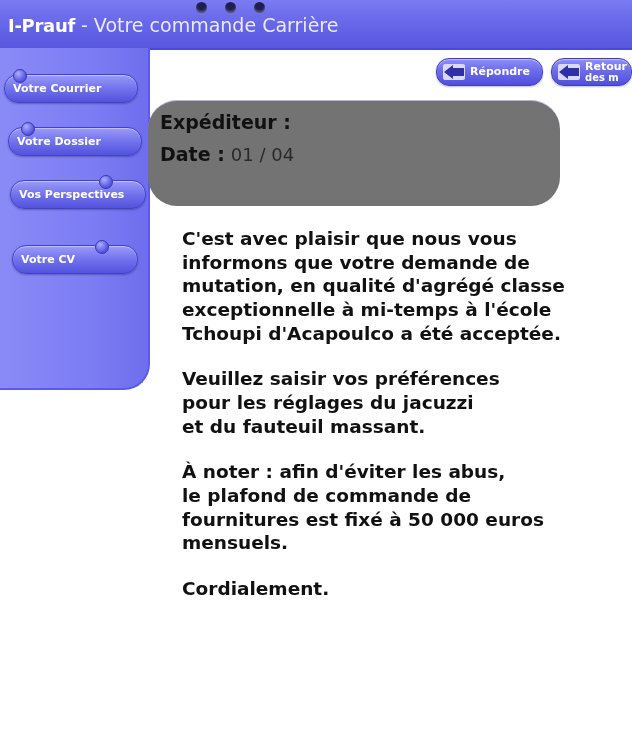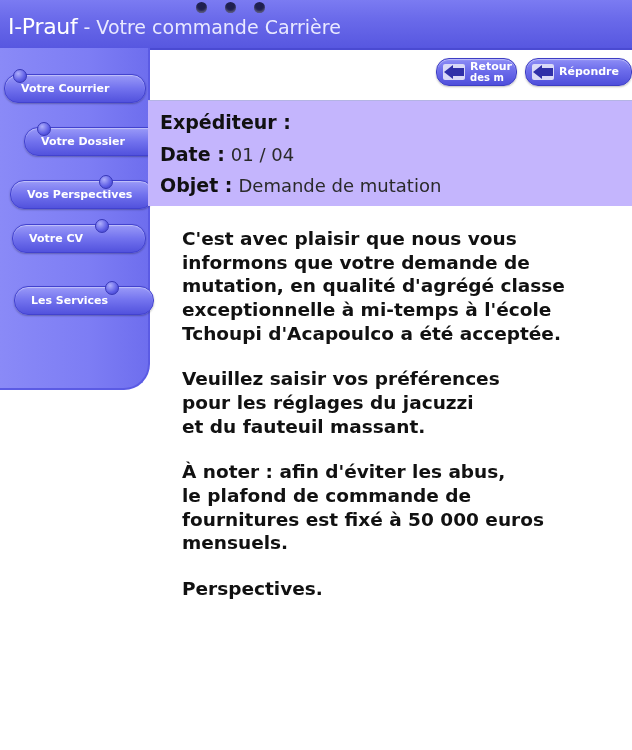--- a/index.html
+++ b/index.html
@@ -35,22 +35,22 @@
     border-radius: 50%;
     background: #1f1f4f;
     box-shadow: inset 0 -2px 2px rgba(255,255,255,0.25);
   }
   .header-title {
     position: absolute;
     left: 8px; top: 14px;
     white-space: nowrap;
   }
   .header-title .brand {
-    font-weight: normal;
-    font-size: 22px;
+    font-weight: bold;
+    font-size: 18px;
     color: #ffffff;
     letter-spacing: -0.3px;
   }
   .header-title .tagline {
     font-size: 19px;
     color: #e9e9ff;
     font-weight: normal;
   }
 
   
@@ -120,52 +120,53 @@
     height: 27px;
     border-radius: 14px;
     background: linear-gradient(to bottom, #9a9af8 0%, #7272ee 50%, #5252dd 100%);
     border: 1px solid #4242cf;
     box-shadow: 0 1px 2px rgba(0,0,0,0.28), inset 0 1px 1px rgba(255,255,255,0.4);
     color: #ffffff;
     font-size: 11px;
     font-weight: bold;
     display: flex;
     align-items: center;
-    padding-left: 16px;
+    padding-left: 8px;
     white-space: nowrap;
   }
   .nav-item .knob {
     position: absolute;
     top: -6px;
     width: 12px; height: 12px;
     border-radius: 50%;
     background: radial-gradient(circle at 35% 30%, #aeaefb 0%, #5e5ee6 60%, #3a3ac0 100%);
     border: 1px solid #3737b8;
   }
 
   #nav-0 { left: 4px;  top: 26px;  width: 124px; }
   #nav-0 .knob { left: 8px; }
-  #nav-1 { left: 8px;  top: 79px;  width: 124px; margin-left: 16px; }
+  #nav-1 { left: 8px;  top: 79px;  width: 124px; }
   #nav-1 .knob { left: 12px; }
   #nav-2 { left: 10px; top: 132px; width: 126px; }
   #nav-2 .knob { left: 88px; }
-  #nav-3 { left: 12px; top: 176px; width: 116px; }
+  #nav-3 { left: 12px; top: 197px; width: 116px; }
   #nav-3 .knob { left: 82px; }
   #nav-4 { left: 14px; top: 238px; width: 122px; }
   #nav-4 .knob { left: 90px; }
   #nav-5 { left: 16px; top: 291px; width: 124px; }
   #nav-5 .knob { left: 108px; }
 
   
   .msg-header {
     position: absolute;
     left: 148px; top: 100px;
-    width: 484px; height: 105px;
-    background: #c4b5fd;
+    width: 412px; height: 105px;
+    background: #737373;
     border-top: 1px solid #b4b4e4;
+    border-radius: 29px;
   }
   .msg-header .row {
     display: flex;
     align-items: baseline;
     padding-left: 12px;
     height: 31px;
   }
   .msg-header .row:first-child { padding-top: 10px; height: 32px; }
   .msg-header .field-label {
     font-size: 19px;
@@ -204,77 +205,69 @@
     <span class="dot"></span>
     <span class="dot"></span>
     <span class="dot"></span>
   </div>
   <div class="header-title">
     <span class="brand">I-Prauf</span><span class="tagline"> - Votre commande Carrière</span>
   </div>
 </div>
 
 <div class="toolbar">
+  <div class="tbtn" id="btn-repondre">
+    <span class="arrow-badge"></span>
+    <span class="lbl">Répondre</span>
+  </div>
   <div class="tbtn" id="btn-retour">
     <span class="arrow-badge"></span>
     <span class="lbl">
       <span>Retour</span>
       <span class="l2">des m</span>
     </span>
   </div>
-  <div class="tbtn" id="btn-repondre">
-    <span class="arrow-badge"></span>
-    <span class="lbl">Répondre</span>
-  </div>
 </div>
 
 <div class="nav-panel">
   <div class="nav-item" id="nav-0">
     <span class="knob"></span>
     <span>Votre Courrier</span>
   </div>
   <div class="nav-item" id="nav-1">
     <span class="knob"></span>
     <span>Votre Dossier</span>
   </div>
   <div class="nav-item" id="nav-2">
     <span class="knob"></span>
     <span>Vos Perspectives</span>
   </div>
   <div class="nav-item" id="nav-3">
     <span class="knob"></span>
     <span>Votre CV</span>
-  </div>
-  <div class="nav-item" id="nav-4">
-    <span class="knob"></span>
-    <span>Les Services</span>
   </div>
 </div>
 
 <div class="msg-header">
   <div class="row">
     <span class="field-label">Expéditeur :</span>
   </div>
   <div class="row">
     <span class="field-label">Date :</span>
     <span class="field-value">01 / 04</span>
-  </div>
-  <div class="row">
-    <span class="field-label">Objet :</span>
-    <span class="field-value">Demande de mutation</span>
   </div>
 </div>
 
 <div class="msg-body">
   <p>C'est avec plaisir que nous vous
 informons que votre demande de
 mutation, en qualité d'agrégé classe
 exceptionnelle à mi-temps à l'école
 Tchoupi d'Acapoulco a été acceptée.</p>
   <p>Veuillez saisir vos préférences
 pour les réglages du jacuzzi
  et du fauteuil massant.</p>
   <p>À noter : afin d'éviter les abus,
 le plafond de commande de
 fournitures est fixé à 50 000 euros
 mensuels.</p>
-  <p>Perspectives.</p>
+  <p>Cordialement.</p>
 </div>
 
 </body></html>

